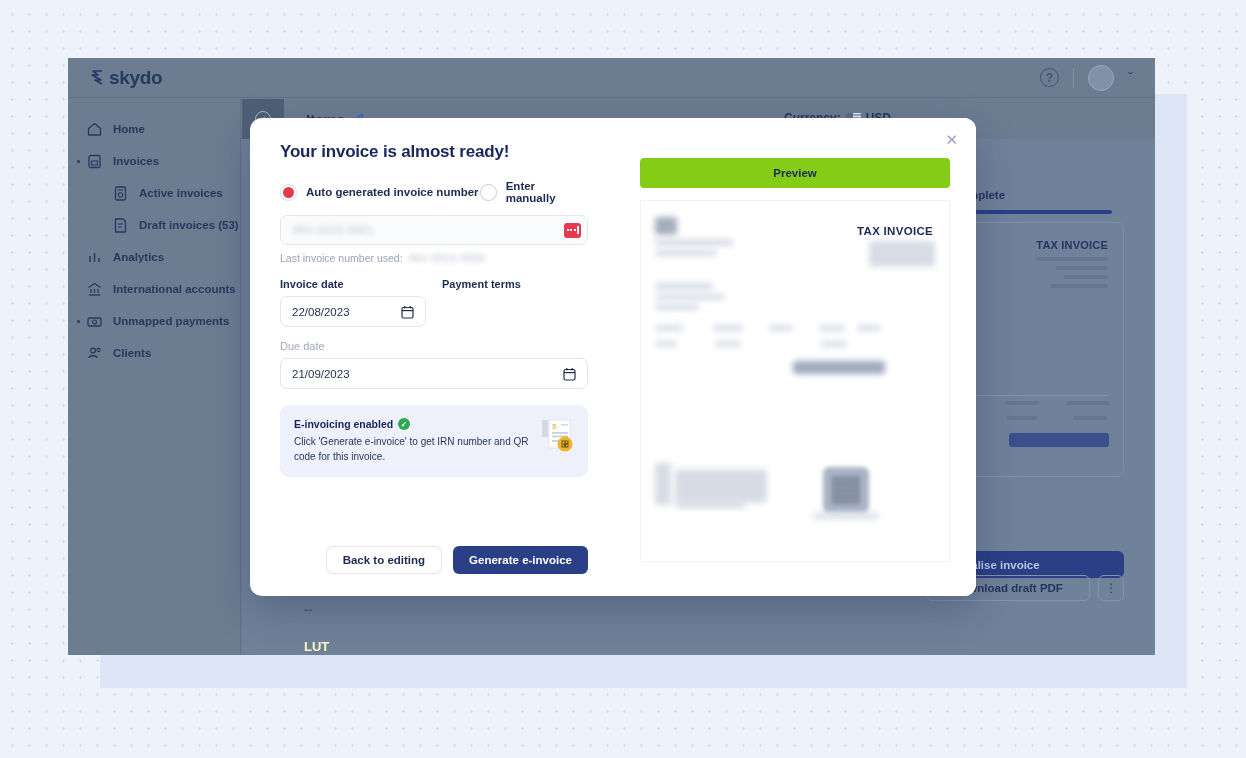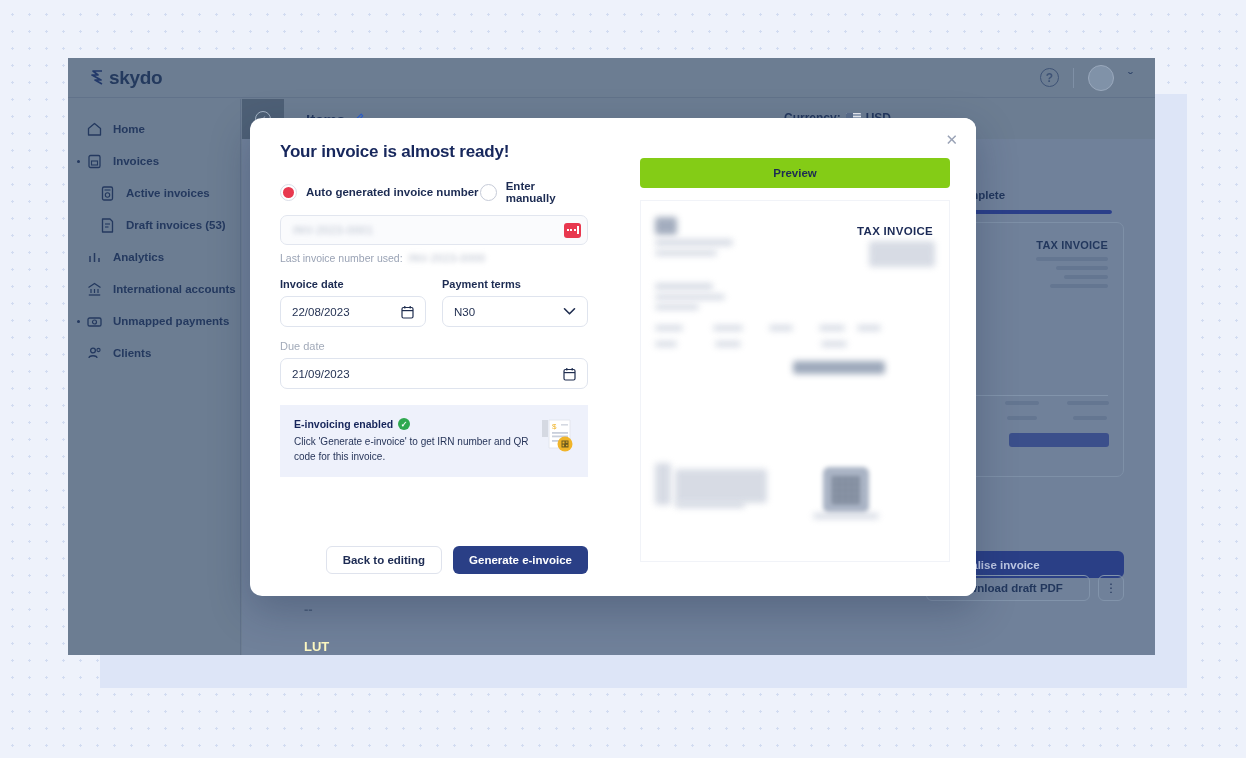--- a/index.html
+++ b/index.html
@@ -82,21 +82,21 @@
     padding-top: 14px;
   }
   .nav-item {
     display: flex; align-items: center; gap: 10px;
     height: 32px;
     padding-left: 18px;
     color: #24395f;
     font-size: 11.5px;
     font-weight: 600;
   }
-  .nav-item.sub { padding-left: 31px; }
+  .nav-item.sub { padding-left: 44px; }
   .nav-item .ico { width: 17px; height: 17px; flex: 0 0 17px; position: relative; }
   .nav-item .ico svg { display: block; }
   .bullet {
     position: absolute; left: 8px;
     width: 3px; height: 3px; border-radius: 50%;
     background: #24395f;
   }
 
   
   .main {
@@ -277,21 +277,21 @@
     height: 31px; border: 1px solid #dfe4ee; border-radius: 7px;
     display: flex; align-items: center; justify-content: space-between;
     padding: 0 11px;
     color: #1f2d4f; font-size: 11.5px; font-weight: 500;
     background: #fff;
   }
   .finput.full { margin-bottom: 16px; }
   .cal { width: 13px; height: 14px; }
 
   .einv-box {
-    background: #eef1fb; border-radius: 0;
+    background: #eef1fb; border-radius: 9px;
     padding: 13px 14px;
     display: flex; align-items: flex-start; gap: 10px;
   }
   .einv-title {
     color: #16255a; font-size: 10.5px; font-weight: 700;
     display: flex; align-items: center; gap: 5px;
     margin-bottom: 4px;
   }
   .tick {
     width: 12px; height: 12px; border-radius: 50%;
@@ -567,28 +567,20 @@
                 <rect x="1" y="2.5" width="11" height="10.5" rx="1.5" fill="none" stroke="#1f2d4f" stroke-width="1.2"></rect>
                 <line x1="1" y1="5.6" x2="12" y2="5.6" stroke="#1f2d4f" stroke-width="1.2"></line>
                 <line x1="3.8" y1="1" x2="3.8" y2="3.6" stroke="#1f2d4f" stroke-width="1.2"></line>
                 <line x1="9.2" y1="1" x2="9.2" y2="3.6" stroke="#1f2d4f" stroke-width="1.2"></line>
               </svg>
           </span>
         </div>
       </div>
       <div class="fg">
         <div class="flabel">Payment terms</div>
-        <div class="finput">
-          <span>N30</span>
-          <span>
-            <svg width="13" height="9" viewBox="0 0 13 9">
-                <path d="M1.5 1.8 L6.5 6.8 L11.5 1.8" fill="none" stroke="#1f2d4f" stroke-width="1.6" stroke-linecap="round" stroke-linejoin="round"></path>
-              </svg>
-          </span>
-        </div>
       </div>
     </div>
 
     <div>
       <div class="flabel muted">Due date</div>
       <div class="finput full">
         <span>21/09/2023</span>
         <span class="cal">
           <svg width="13" height="14" viewBox="0 0 13 14">
               <rect x="1" y="2.5" width="11" height="10.5" rx="1.5" fill="none" stroke="#1f2d4f" stroke-width="1.2"></rect>

